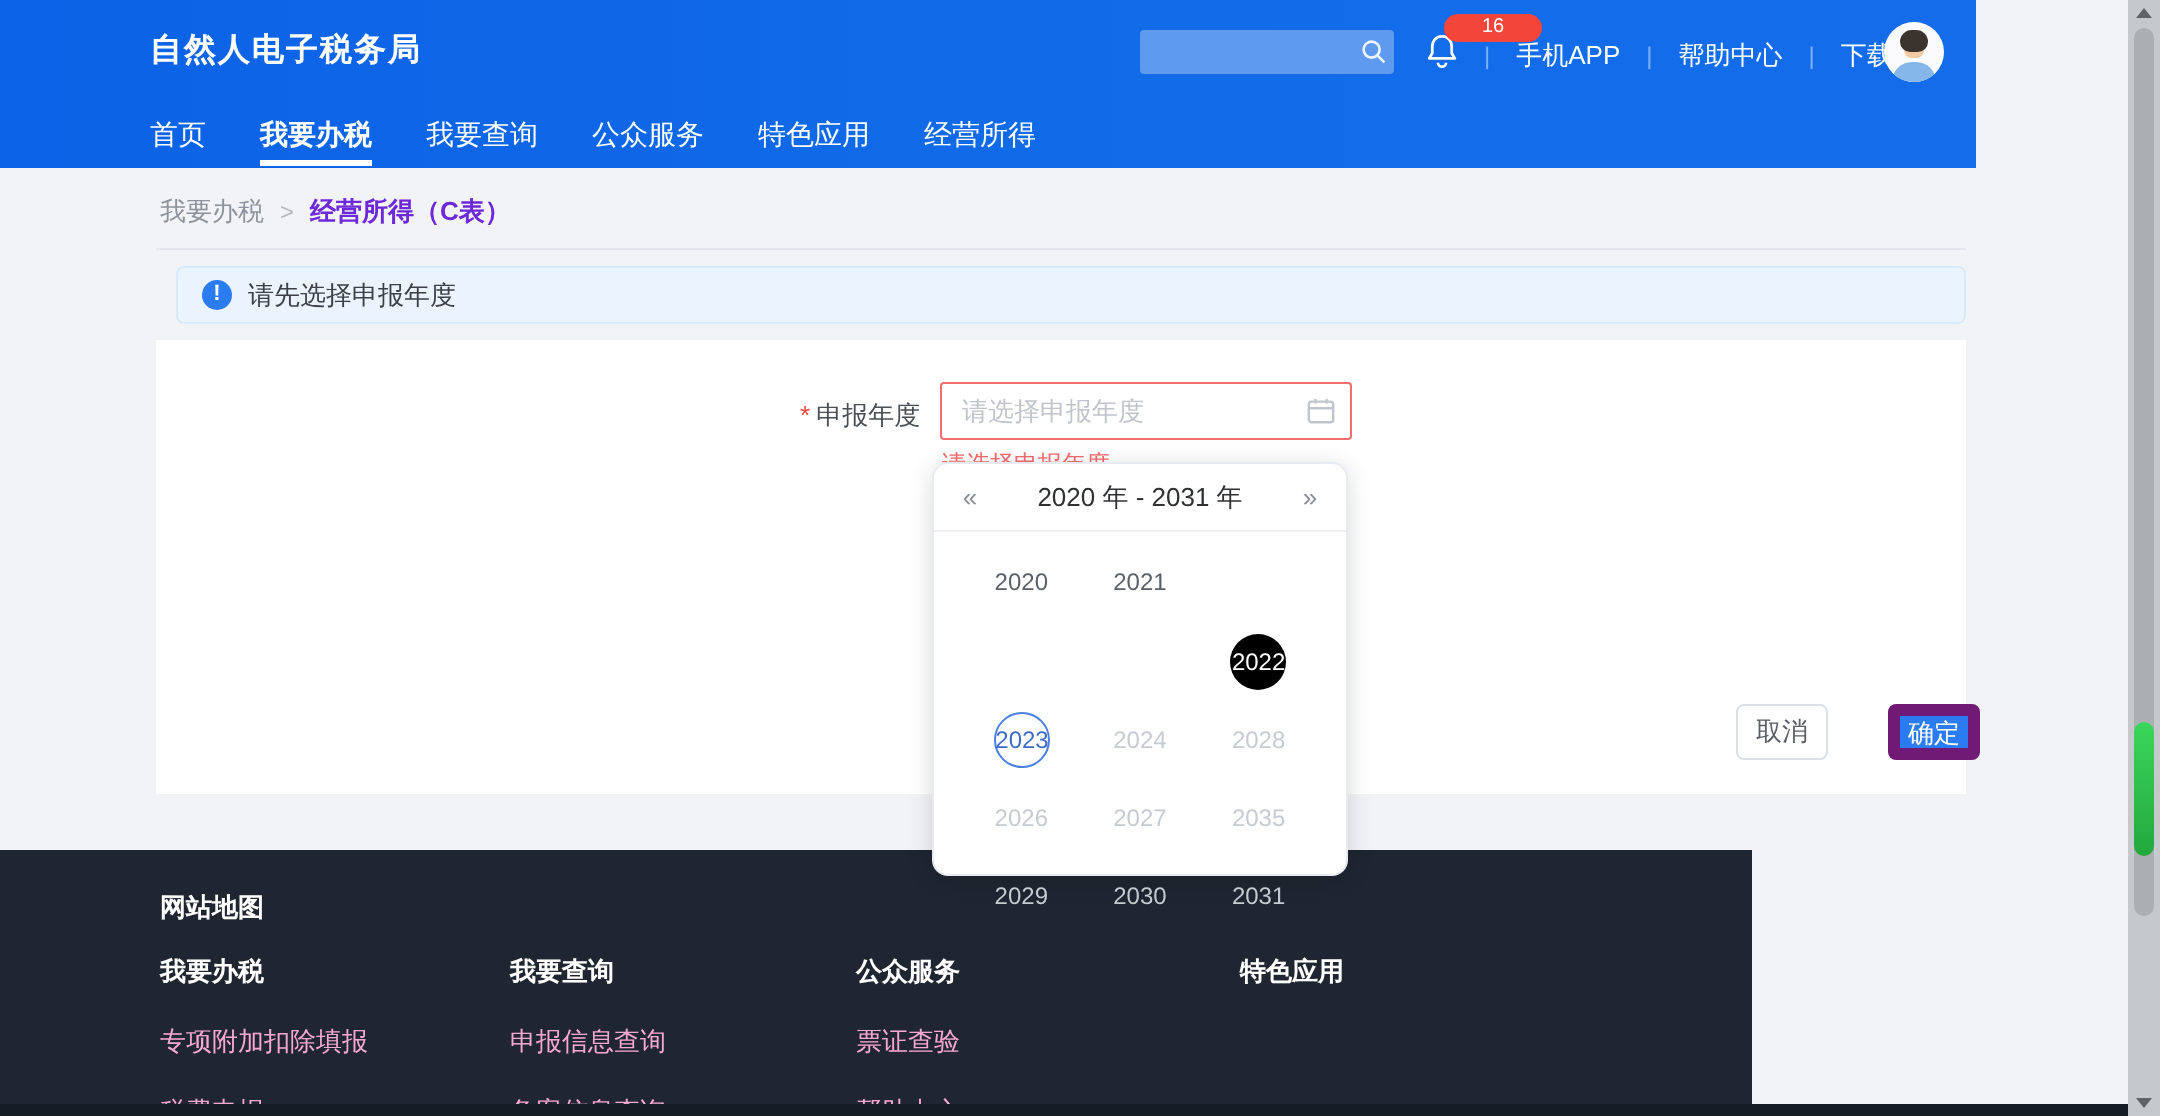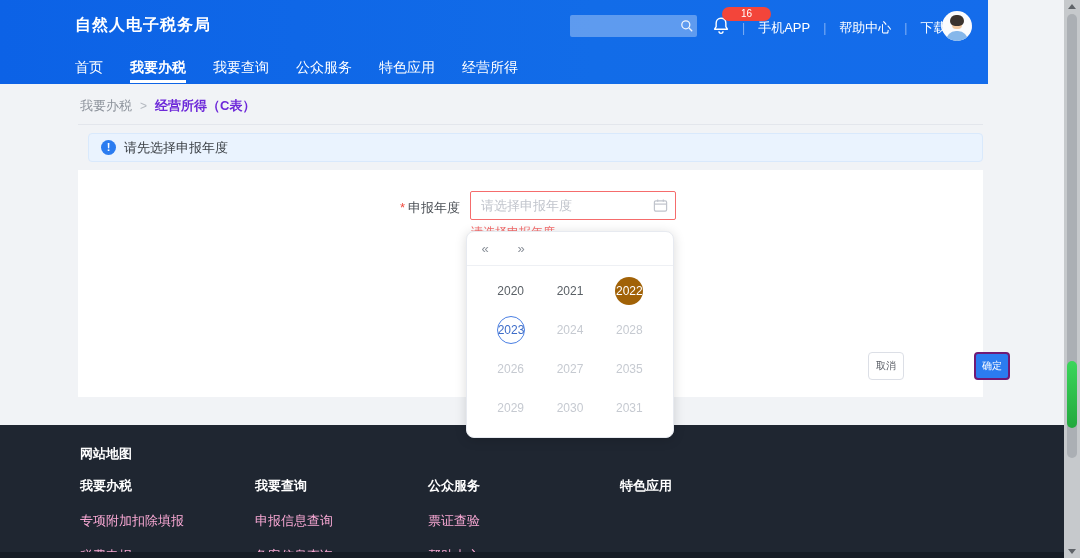--- a/index.html
+++ b/index.html
@@ -49,39 +49,39 @@
   
   .card { position:absolute; left:78px; top:170px; width:905px; height:227px; background:#fff; }
   .form-label { position:absolute; left:322px; top:29px; font-size:13px; color:#4a4f55; }
   .req { color:#f04b3f; margin-right:3px; }
   .year-input-wrap { position:absolute; left:392px; top:21px; width:206px; height:29px; }
   .year-input { width:100%; height:100%; border:1px solid #f56c6c; border-radius:2px; padding:0 28px 0 10px;
                 font-size:13px; color:#606266; outline:none; }
   .year-input::placeholder { color:#c0c4cc; }
   .cal-ico { position:absolute; right:8px; top:7px; width:15px; height:15px; }
   .form-error { position:absolute; left:393px; top:54px; font-size:12px; color:#f56c6c; }
-  .btn { position:absolute; top:182px; width:36px; height:28px; border-radius:4px; font-size:10px; cursor:pointer; }
+  .btn { position:absolute; top:182px; width:46px; height:28px; border-radius:4px; font-size:13px; cursor:pointer; }
   .btn-cancel { left:790px; background:#fff; border:1px solid #dcdfe6; color:#5a5e66; }
-  .btn-confirm { left:896px; background:#2b7cf0; border:2px solid #701a75; color:#fff; }
+  .btn-confirm { left:866px; background:#2b7cf0; border:6px solid #701a75; color:#fff; }
 
   
   .picker { position:absolute; left:466px; top:231px; width:208px; height:207px; background:#fff;
             border:1px solid #e7eaf0; border-radius:8px; box-shadow:0 2px 12px rgba(0,0,0,.15); z-index:10; }
   .picker-hd { height:34px; display:flex; align-items:center; border-bottom:1px solid #eef0f4; }
   .pk-arrow { width:36px; text-align:center; color:#8a9099; font-size:13px; cursor:pointer; }
   .pk-range { flex:1; text-align:center; font-size:13px; color:#303133; font-weight:500; }
   .pk-grid { display:grid; grid-template-columns:repeat(3,1fr); padding:11px 14px 12px; row-gap:11px; justify-items:center; }
   .year-cell { width:28px; height:28px; line-height:28px; border-radius:50%; text-align:center; font-size:12px; cursor:pointer; }
   .year-cell.normal { color:#5a6066; }
-  .year-cell.selected { background:#a16207; color:#fff; }
+  .year-cell.selected { background:#000000; color:#fff;margin-top:40px; }
   .year-cell.current { border:1px solid #4a7fe3; color:#3d6cc8; line-height:26px; }
   .year-cell.disabled { color:#c6cad1; cursor:default; }
 
   
-  .footer { position:absolute; left:0; top:425px; width:1064px; height:133px; background:#1f2631; color:#fff; }
+  .footer { position:absolute; left:0; top:425px; width:876px; height:133px; background:#1f2631; color:#fff; }
   .ft-sitemap { position:absolute; left:80px; top:20px; font-size:13px; font-weight:bold; }
   .ft-col { position:absolute; top:52px; font-size:13px; }
   .ft-col-1 { left:80px; } .ft-col-2 { left:255px; } .ft-col-3 { left:428px; } .ft-col-4 { left:620px; }
   .ft-col-title { font-weight:bold; color:#fff; }
   .ft-item { margin-top:17px; color:#f9a8d4; cursor:pointer; }
   .ft-strip { position:absolute; left:0; bottom:0; width:1064px; height:6px; background:#161c25; }
 
   
   .scrollbar { position:absolute; right:0; top:0; width:16px; height:558px; background:#c6c9cc; }
   .sb-thumb { position:absolute; left:3px; top:14px; width:10px; height:444px; background:#abafb4; border-radius:5px; }
@@ -164,20 +164,21 @@
     </div>
     <div class="form-error">请选择申报年度</div>
 
     <button class="btn btn-cancel">取消</button>
     <button class="btn btn-confirm">确定</button>
   </div>
 
   <div class="picker">
     <div class="picker-hd">
       <span class="pk-arrow">«</span>
+      <span class="pk-range">2020 年 - 2031 年</span>
       <span class="pk-arrow">»</span>
     </div>
     <div class="pk-grid">
       <div class="year-cell normal">2020</div>
       <div class="year-cell normal">2021</div>
       <div class="year-cell selected">2022</div>
       <div class="year-cell current">2023</div>
       <div class="year-cell disabled">2024</div>
       <div class="year-cell disabled">2028</div>
       <div class="year-cell disabled">2026</div>

